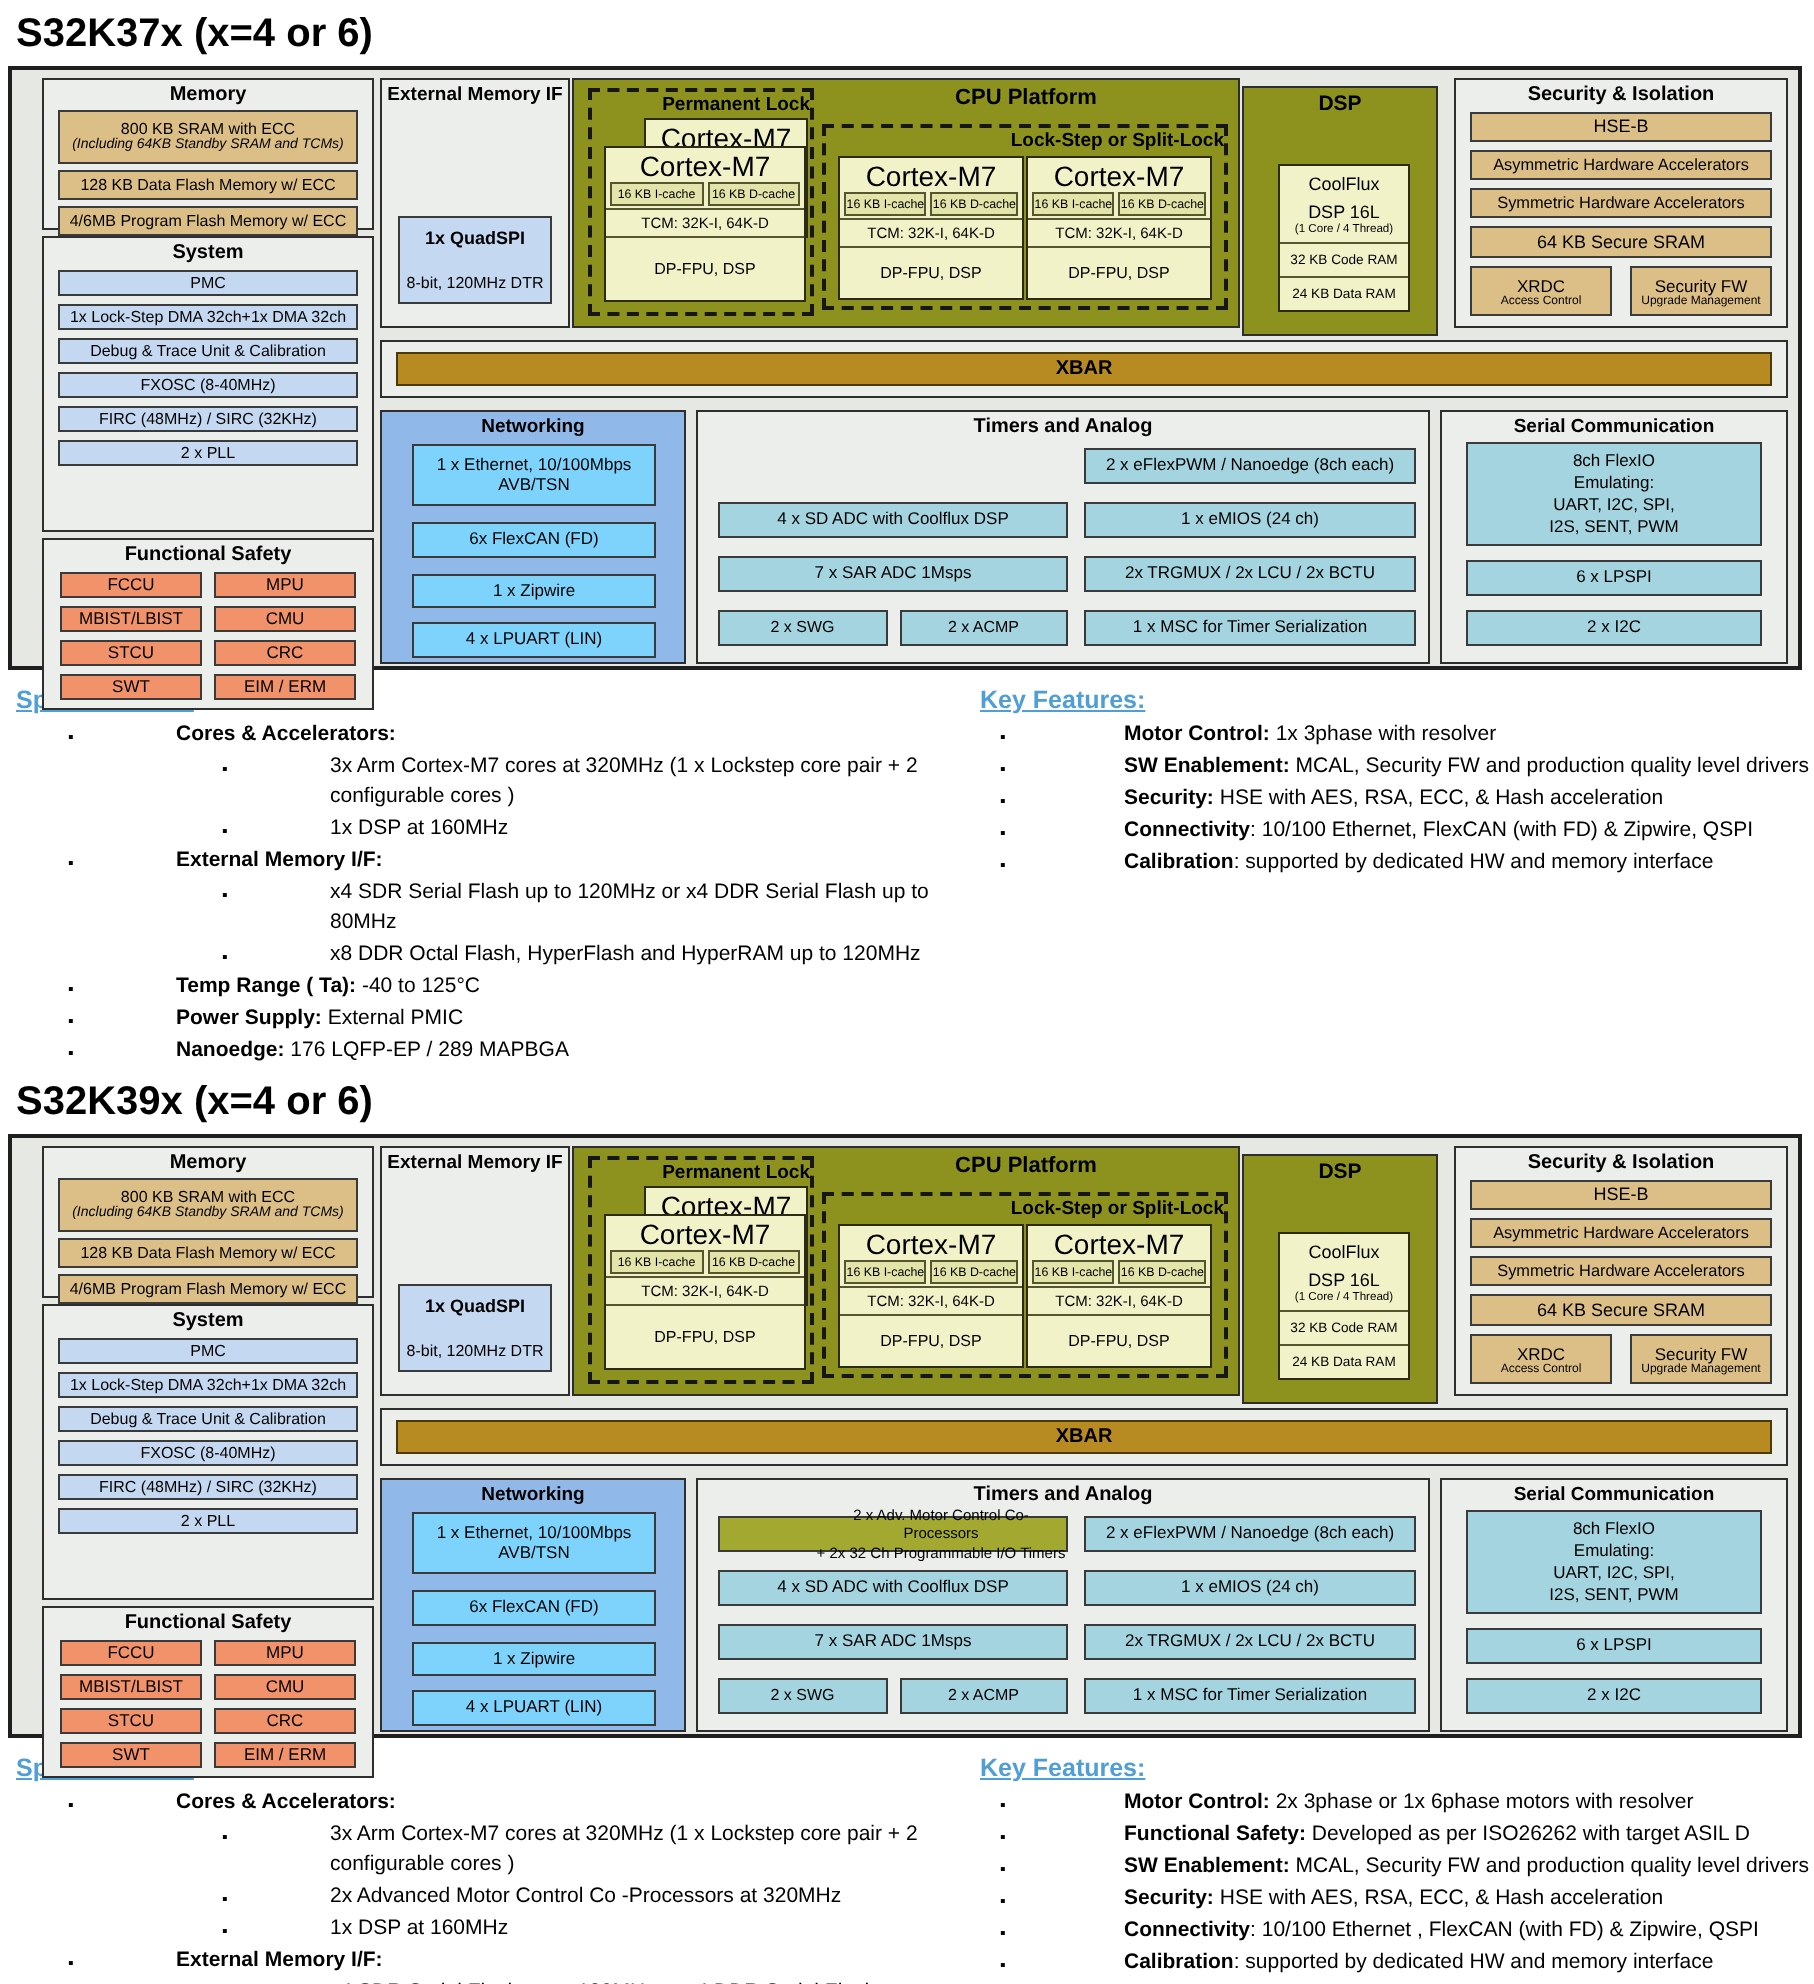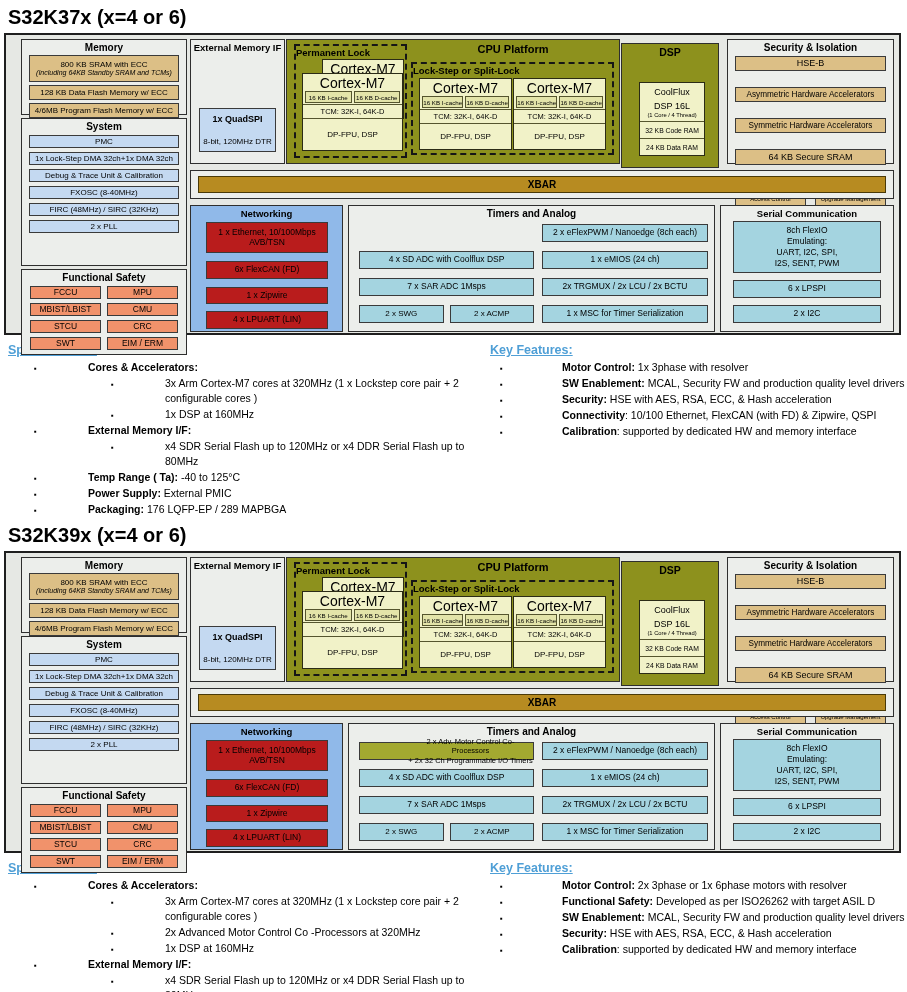--- a/index.html
+++ b/index.html
@@ -7,21 +7,21 @@
   .blk-title{font-size:20px;font-weight:bold;margin:6px 0 4px 8px;}
   .board{position:relative;margin-left:4px;width:897px;height:302px;background:#e6e8e4;
          border:2px solid #1f1f1f;box-sizing:border-box;}
   .sec{position:absolute;background:#eceeeb;border:1px solid #2e2e2e;box-sizing:border-box;}
   .hdr{text-align:center;font-weight:bold;font-size:10px;padding-top:2px;line-height:12px;white-space:nowrap;}
   .bx{display:flex;align-items:center;justify-content:center;text-align:center;
       border:1px solid #3a3a3a;font-size:8px;line-height:1.15;box-sizing:border-box;}
   .tan{background:#dcbf86;}
   .blue{background:#c4d9f1;}
   .orange{background:#f1926b;}
-  .gray{background:#b91c1c;}
+  .gray{background:#7dd3fc;}
   .cyan{background:#a4d4e0;}
   .advolive{background:#a3a930;padding-left:48px;}
   .colflex{flex-direction:column;}
   
   .col1{position:absolute;left:15px;top:4px;width:166px;display:flex;flex-direction:column;gap:3px;}
   .mem-sec{position:relative;height:76px;}
   .mem-stack{display:flex;flex-direction:column;gap:3px;padding:1px 7px;}
   .mem-l2{font-style:italic;font-size:7px;}
   .sys-sec{position:relative;height:148px;}
   .stack{display:flex;flex-direction:column;gap:4px;padding:2px 7px;}
@@ -33,21 +33,21 @@
   .extmem{left:184px;top:4px;width:95px;height:125px;}
   .extmem .hdr{font-size:9.5px;}
   .quadspi{position:absolute;left:8px;right:8px;top:68px;height:44px;display:flex;flex-direction:column;
            justify-content:space-between;padding:5px 0;}
   .quadspi .q1{font-weight:bold;font-size:9px;}
   .quadspi .q2{font-size:8px;}
   
   .cpu{left:280px;top:4px;width:334px;height:125px;background:#8d911d;border:1px solid #2e2e2e;}
   .cpu-title{position:absolute;top:3px;left:120px;right:0;text-align:center;font-weight:bold;font-size:11px;}
   .dashed{position:absolute;border:2px dashed #161616;box-sizing:border-box;}
-  .dash-label{text-align:left;font-weight:bold;font-size:9.5px;padding-top:1px;}
+  .dash-label{text-align:right;font-weight:bold;font-size:9.5px;padding-top:1px;}
   .plock{left:7px;top:4px;width:113px;height:114px;}
   .lockstep{left:124px;top:22px;width:203px;height:93px;}
   .ls-cores{position:absolute;left:0;right:0;top:14px;display:flex;justify-content:space-between;padding:0 6px;}
   .core{background:#f1f2c8;border:1px solid #2b2b16;display:flex;flex-direction:column;box-sizing:border-box;}
   .core-name{flex:none;height:17px;display:flex;align-items:center;justify-content:center;font-size:14px;}
   .cache-row{flex:none;display:flex;gap:2px;padding:0 2px 1px 2px;}
   .cache{flex:1;height:10px;background:#e3e4a9;border:1px solid #55552e;font-size:6.2px;
          display:flex;align-items:center;justify-content:center;white-space:nowrap;}
   .tcm{flex:none;height:13px;border-top:1px solid #55552e;border-bottom:1px solid #55552e;
        display:flex;align-items:center;justify-content:center;font-size:7.5px;}
@@ -58,21 +58,21 @@
   
   .dsp{left:615px;top:8px;width:98px;height:125px;background:#8d911d;border:1px solid #2e2e2e;}
   .dsp .hdr{font-size:10.5px;}
   .coolflux{position:absolute;left:17px;top:38px;width:64px;height:72px;background:#f1f2c8;
             border:1px solid #2b2b16;display:flex;flex-direction:column;text-align:center;}
   .cf1{font-size:9px;padding-top:4px;}
   .cf3{font-size:5.8px;padding:1px 0 3px 0;}
   .cfram{border-top:1px solid #55552e;font-size:6.8px;flex:1;display:flex;align-items:center;justify-content:center;}
   
   .security{left:721px;top:4px;width:167px;height:125px;}
-  .sec-stack{display:flex;flex-direction:column;gap:16px;padding:2px 7px;}
+  .sec-stack{display:flex;flex-direction:column;gap:4px;padding:2px 7px;}
   .sec-stack .bx{flex:none;}
   .sb1{height:15px;font-size:9px;}
   .sb2{height:15px;font-size:8.2px;}
   .sb4{height:16px;font-size:9px;}
   .sec-duo{display:flex;gap:9px;height:25px;}
   .duo{flex:1;display:flex;flex-direction:column;align-items:center;justify-content:center;
        border:1px solid #3a3a3a;box-sizing:border-box;}
   .duo .t{font-size:8.5px;}
   .duo .s{font-size:6px;}
   
@@ -298,25 +298,26 @@
           <li class="b"><b>Cores &amp; Accelerators:</b>
             <ul class="l2">
               <li class="b">3x Arm Cortex-M7 cores at 320MHz (1 x Lockstep core pair + 2 configurable cores )</li>
               <li class="b">1x DSP at 160MHz</li>
 
             </ul>
           </li>
           <li class="b"><b>External Memory I/F:</b>
             <ul class="l2">
               <li class="b">x4 SDR Serial Flash up to 120MHz or x4 DDR Serial Flash up to 80MHz</li>
+              <li class="b">x8 DDR Octal Flash, HyperFlash and HyperRAM up to 120MHz</li>
             </ul>
           </li>
           <li class="b"><b>Temp Range ( Ta):</b><span>  -40 to 125°C</span></li>
           <li class="b"><b>Power Supply:</b><span> External PMIC</span></li>
-          <li class="b"><b>Packaging:</b><span> 176 LQFP-EP / 289 MAPBGA</span></li>
+          <li class="b"><b>Nanoedge:</b><span> 176 LQFP-EP / 289 MAPBGA</span></li>
         </ul>
       </div>
       <div class="features-col">
         <div class="note-heading">Key Features:</div>
         <ul class="l1">
           <li class="b"><b>Motor Control:</b><span> 1x 3phase with resolver</span></li>
           <li class="b"><b>SW Enablement:</b><span> MCAL, Security FW and production quality level drivers</span></li>
           <li class="b"><b>Security:</b><span> HSE with AES, RSA, ECC, &amp; Hash acceleration</span></li>
           <li class="b"><b>Connectivity</b><span>: 10/100 Ethernet, FlexCAN (with FD) &amp; Zipwire, QSPI</span></li>
           <li class="b"><b>Calibration</b><span>: supported by dedicated HW and memory interface</span></li>
@@ -520,18 +521,19 @@
 
         </ul>
       </div>
       <div class="features-col">
         <div class="note-heading">Key Features:</div>
         <ul class="l1">
           <li class="b"><b>Motor Control:</b><span> 2x 3phase or 1x 6phase motors with resolver</span></li>
           <li class="b"><b>Functional Safety:</b><span> Developed as per ISO26262 with target ASIL D</span></li>
           <li class="b"><b>SW Enablement:</b><span> MCAL, Security FW and production quality level drivers</span></li>
           <li class="b"><b>Security:</b><span> HSE with AES, RSA, ECC, &amp; Hash acceleration</span></li>
+          <li class="b"><b>Connectivity</b><span>: 10/100 Ethernet , FlexCAN (with FD) &amp; Zipwire, QSPI</span></li>
           <li class="b"><b>Calibration</b><span>: supported by dedicated HW and memory interface</span></li>
         </ul>
       </div>
     </div>
   </section>
 </div>
 
 </body></html>

